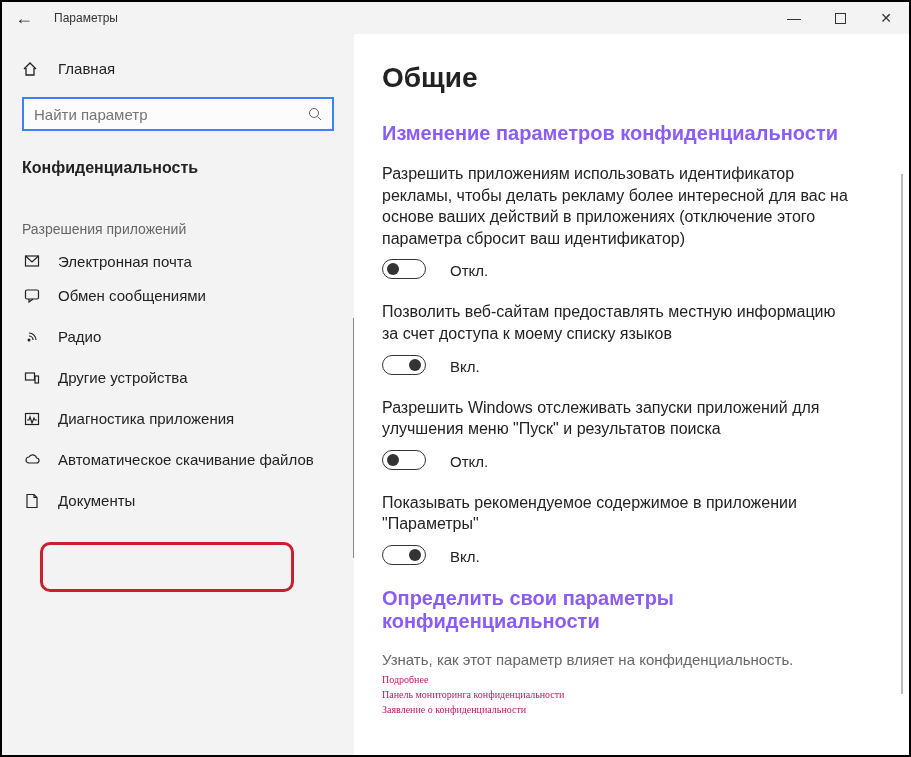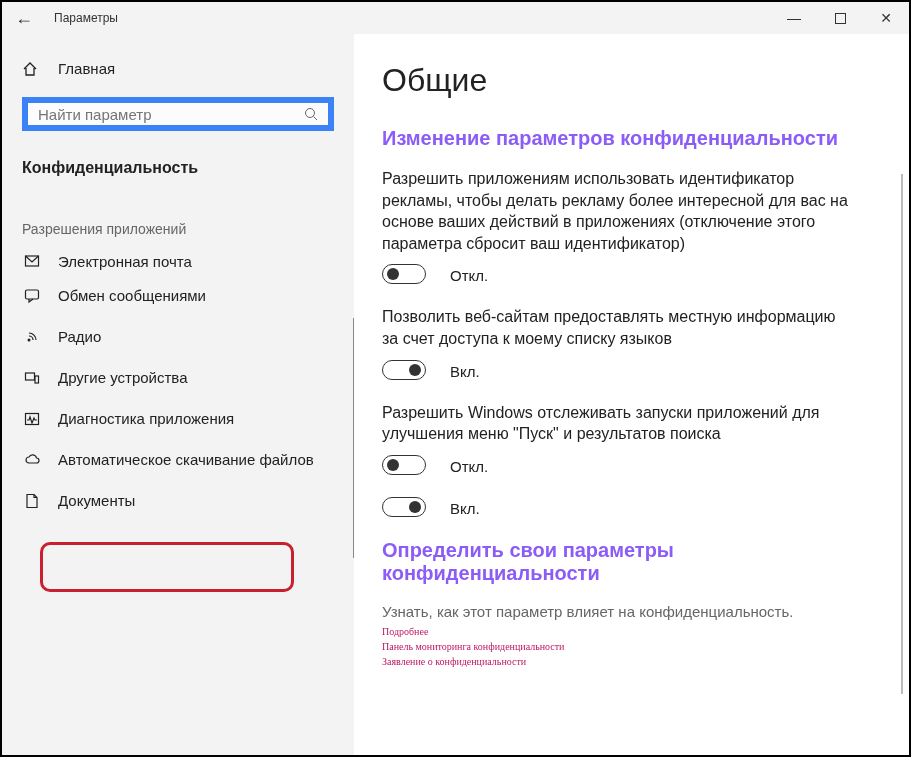--- a/index.html
+++ b/index.html
@@ -7,35 +7,35 @@
 .win { width: 100%; height: 100%; display: flex; flex-direction: column; }
 .titlebar { height: 32px; display: flex; align-items: center; background: #f3f3f3; }
 .titlebar .back { width: 44px; text-align: center; font-size: 18px; color: #333; cursor: pointer; }
 .titlebar .title { font-size: 12px; color: #333; padding-left: 8px; }
 .titlebar .spacer { flex: 1; }
 .titlebar .winbtn { width: 46px; height: 32px; display: flex; align-items: center; justify-content: center; font-size: 14px; color: #333; }
 .body { flex: 1; display: flex; overflow: hidden; }
 .sidebar { width: 352px; background: #f3f3f3; padding-top: 18px; overflow: hidden; position: relative; }
 .home { display: flex; align-items: center; padding: 8px 20px 8px 20px; font-size: 15px; color: #222; margin-bottom: 12px; }
 .home .ic { width: 20px; margin-right: 16px; font-size: 16px; color: #222; }
-.search { margin: 0 20px 20px 20px; border: 6px solid #3b82f6; height: 34px; display: flex; align-items: center; padding: 10px 10px; background: #fcfcfc; }
+.search { margin: 0 20px 20px 20px; border: 2px solid #3b82f6; height: 34px; display: flex; align-items: center; padding: 10px 10px; background: #fcfcfc; }
 .search input { flex: 1; border: none; background: transparent; font-size: 15px; outline: none; color: #666; }
 .search .sic { font-size: 14px; color: #666; }
 .cat { padding: 8px 20px; font-size: 16px; font-weight: 600; color: #222; margin-bottom: 28px; }
 .section-header { padding: 8px 20px; font-size: 14px; color: #666; margin-bottom: 8px; }
 .nav-list { }
 .nav-item { display: flex; align-items: center; padding: 12px 20px 12px 20px; font-size: 15px; color: #222; cursor: pointer; position: relative; }
 .nav-item.cut { padding-top: 0; height: 22px; align-items: flex-start; }
 .nav-item .ic { width: 20px; margin-right: 16px; display: inline-flex; align-items: center; justify-content: center; }
 .nav-item.highlight { }
 .highlight-box { position: absolute; left: 38px; top: 508px; width: 254px; height: 50px; border: 3px solid #c8202f; border-radius: 10px; pointer-events: none; }
 .divider-right { position: absolute; right: 0; top: 284px; width: 1px; height: 240px; background: #888; }
 .content { flex: 1; padding: 28px 28px 0 28px; overflow: hidden; position: relative; }
 .content-scroll { position: absolute; right: 6px; top: 140px; width: 2px; height: 520px; background: #bbb; }
-h1 { font-size: 32px; font-weight: 400; color: #222; margin-bottom: 28px; }
+h1 { font-size: 28px; font-weight: 700; color: #222; margin-bottom: 28px; }
 h2 { font-size: 20px; font-weight: 600; color: #8b5cf6; margin-bottom: 18px; margin-top: 6px; }
 .setting { margin-bottom: 22px; }
 .setting .desc { font-size: 16px; color: #222; line-height: 1.35; margin-bottom: 10px; max-width: 470px; }
 .toggle-row { display: flex; align-items: flex-end; gap: 24px; }
 .toggle { width: 44px; height: 20px; border: 1px solid #333; border-radius: 10px; position: relative; background: #fff; }
 .toggle .knob { width: 12px; height: 12px; border-radius: 50%; background: #333; position: absolute; top: 3px; left: 4px; }
 .toggle.on .knob { left: auto; right: 4px; }
 .toggle-label { font-size: 15px; color: #222; }
 .sub { font-size: 15px; color: #666; margin-bottom: 6px; }
 .link { font-size: 10px; color: #be185d; margin-bottom: 4px; cursor: pointer; font-family: Liberation Serif, serif; }
@@ -178,20 +178,21 @@
           <div class="setting">
             <div class="desc">Разрешить Windows отслеживать запуски приложений для улучшения меню "Пуск" и результатов поиска</div>
             <div class="toggle-row">
               <div class="toggle">
                 <div class="knob"></div>
               </div>
               <div class="toggle-label">Откл.</div>
             </div>
           </div>
           <div class="setting">
+            <div class="desc">Показывать рекомендуемое содержимое в приложении "Параметры"</div>
             <div class="toggle-row">
               <div class="toggle on">
                 <div class="knob"></div>
               </div>
               <div class="toggle-label">Вкл.</div>
             </div>
           </div>
         </div>
 
       <h2>Определить свои параметры конфиденциальности</h2>

